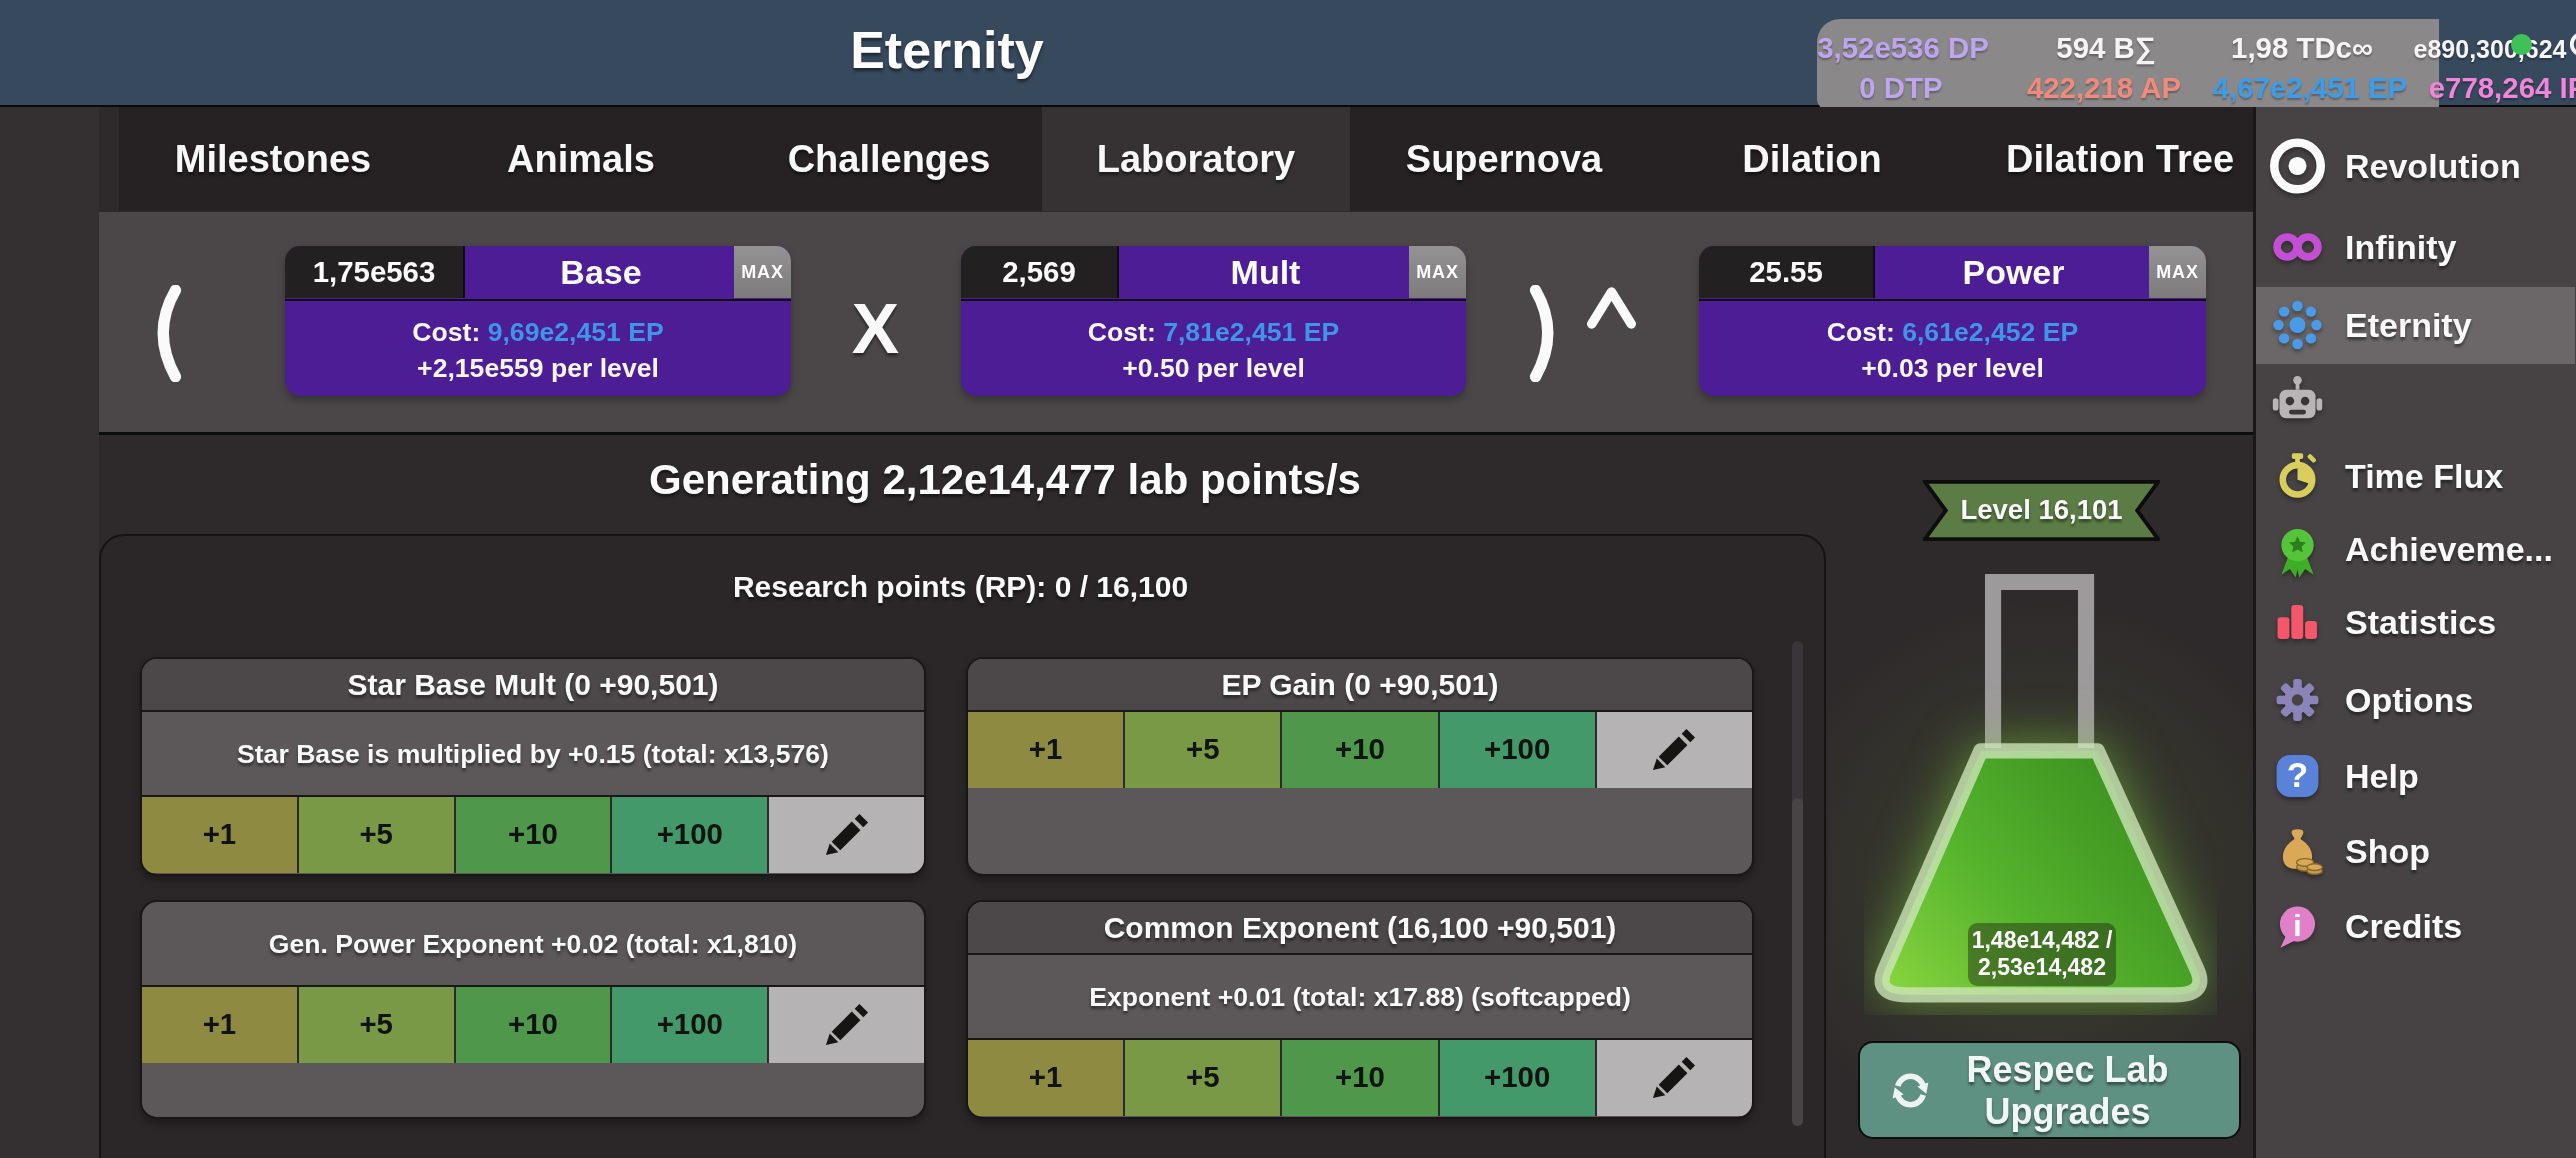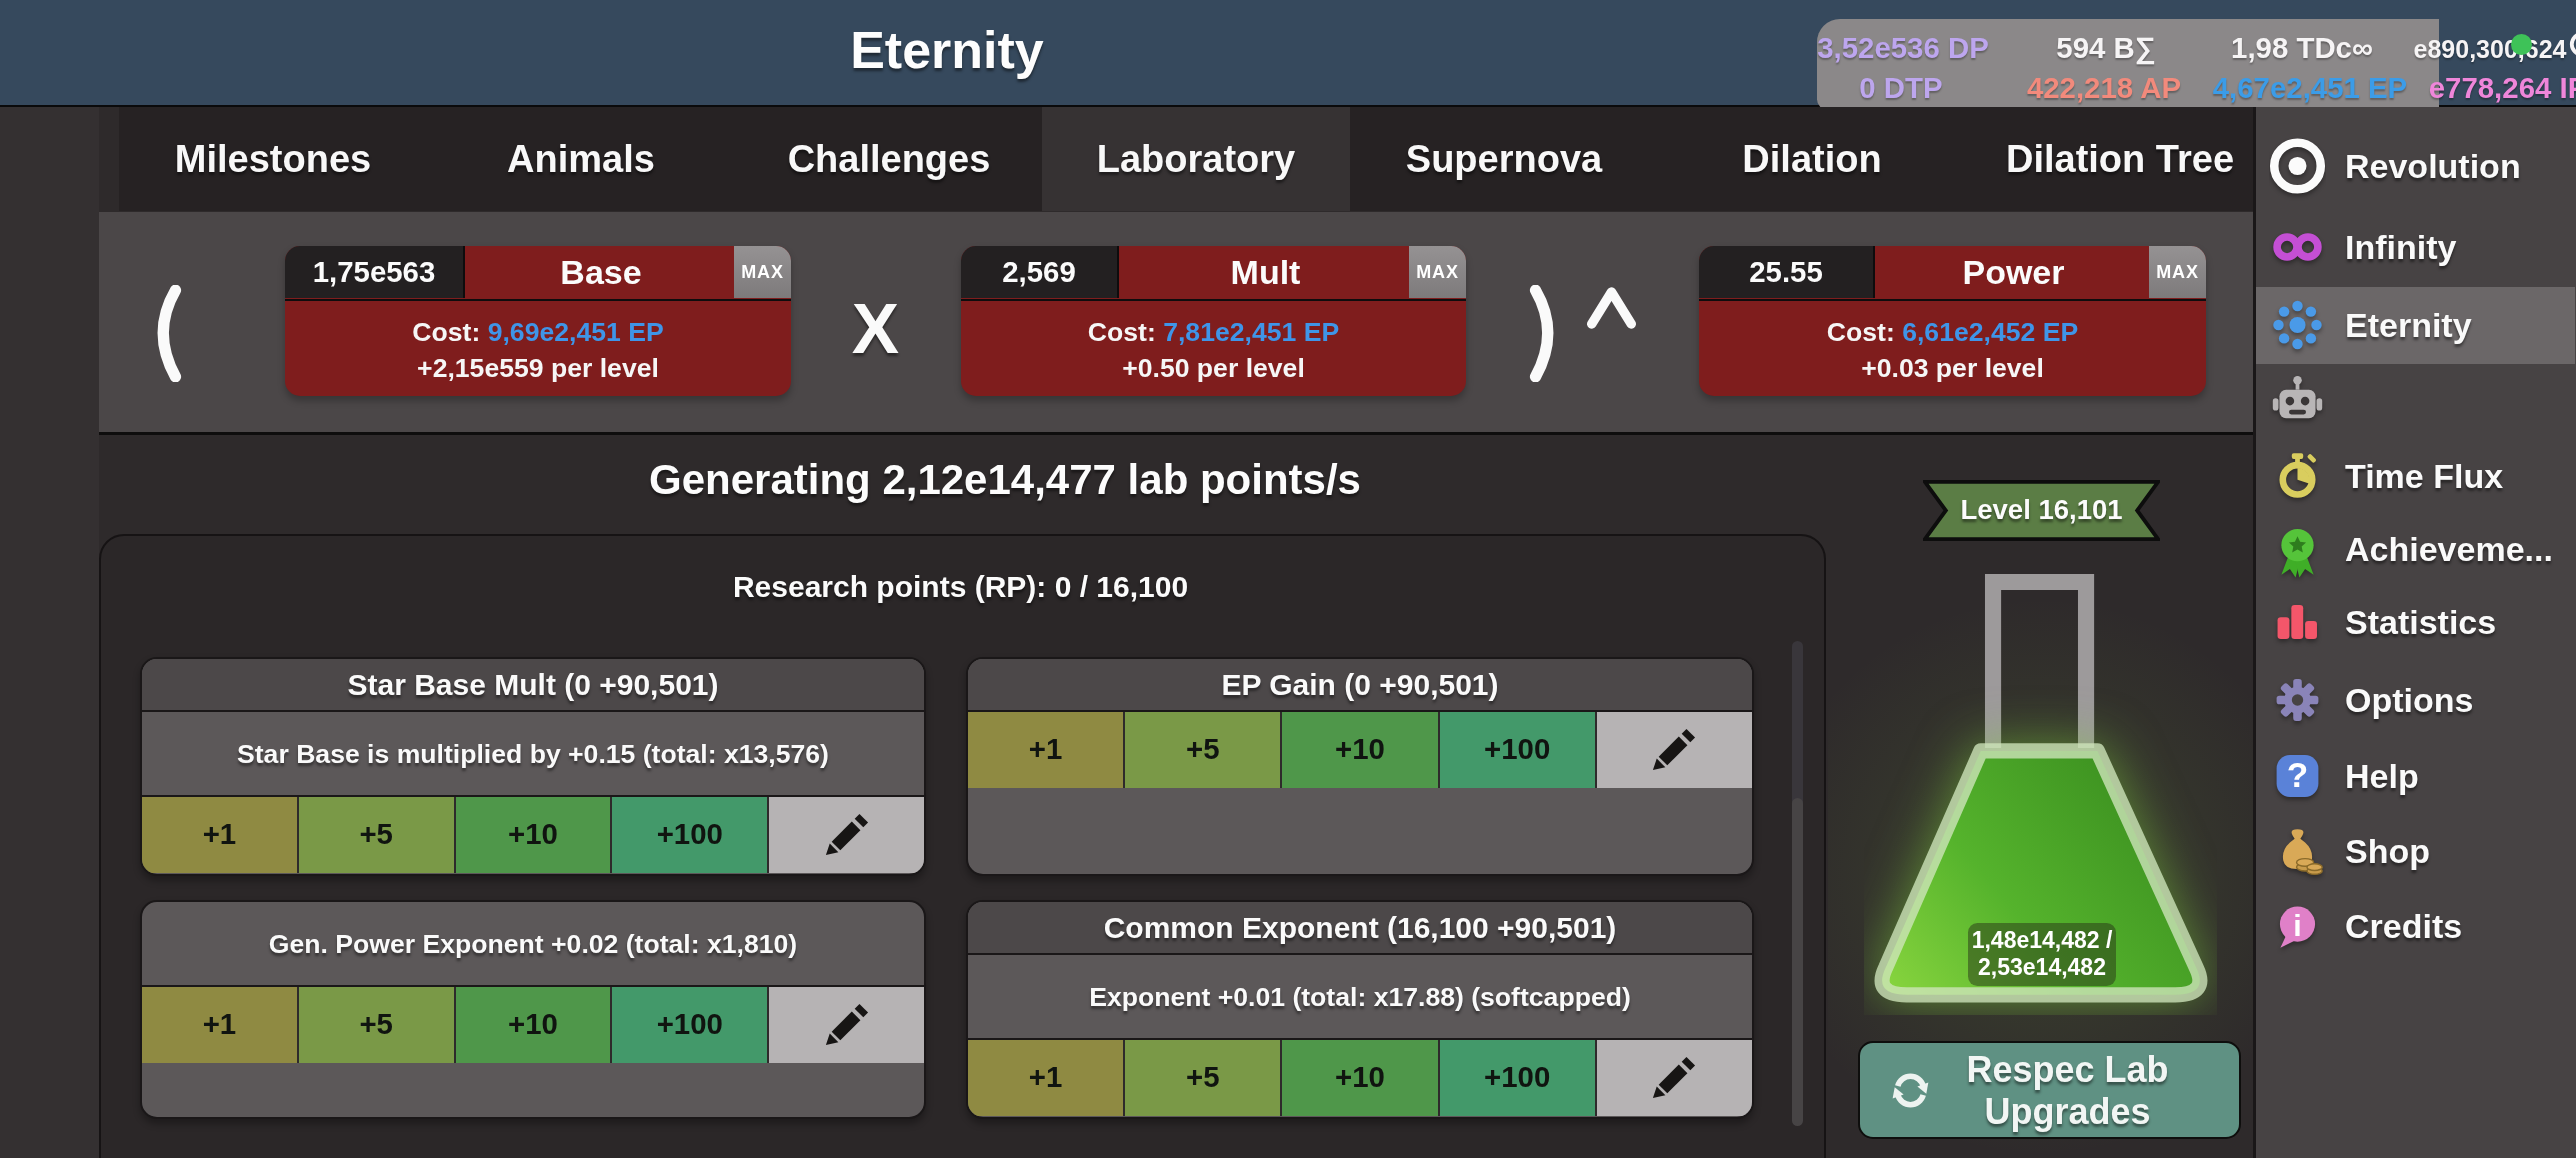--- a/index.html
+++ b/index.html
@@ -12,21 +12,21 @@
 #title { left:0; top:0; width:1894px; height:104px; line-height:101px; text-align:center; font-size:52px; color:#fdfdfd; }
 #stats { left:1793px; top:19px; width:622px; height:90px; background:#8b8889; border-radius:23px 0 0 9.5px;margin-left:24px; }
 .stv { position:absolute; transform:translateX(-50%); font-size:29.4px; white-space:nowrap; text-shadow:0 1.9px 1.9px rgba(0,0,0,0.3); }
 
 #leftcol { left:0; top:107px; width:99px; height:1051px; background:#343031; }
 #nav { left:99px; top:107px; width:2154px; height:104px; background:#262223;margin-left:20px; }
 .tab { position:absolute; top:0; width:308px; height:104px; line-height:104px; text-align:center; font-size:38px; color:#f8f8f8; }
 #tab-active { position:absolute; left:923px; top:0; width:308px; height:104px; background:#363233; }
 
 #strip { left:99px; top:212px; width:2154px; height:223px; background:#4b4748; border-bottom:3.8px solid #0e0d0d; }
-.ubox { position:absolute; top:34px; height:150px; background:#7f1d1d; border-radius:15px; box-shadow:0 4.7px 7.6px rgba(0,0,0,0.25); }
+.ubox { position:absolute; top:34px; height:150px; background:#4c1d95; border-radius:15px; box-shadow:0 4.7px 7.6px rgba(0,0,0,0.25); }
 .uhead { position:absolute; left:0; top:0; right:0; height:55px; border-bottom:2.8px solid #0e0c0d; }
 .uval { position:absolute; left:0; top:0; height:52px; background:#232021; border-right:2.8px solid #0e0c0d; border-radius:15px 0 0 0; text-align:center; line-height:52px; font-size:29.4px; color:#fbfbfb; }
 .uname { position:absolute; top:0; height:52px; text-align:center; line-height:52px; font-size:34px; color:#fbfbfb; }
 .umax { position:absolute; right:0; top:0; width:57px; height:52px; background:linear-gradient(#959293,#7d7a7b); border-radius:0 15px 0 0; text-align:center; line-height:52px; font-size:18px; color:#ffffff; letter-spacing:0.9px; }
 .ucost { position:absolute; left:0; top:55px; right:0; bottom:0; text-align:center; font-size:26.6px; color:#f6f6f6; padding-top:13.3px; line-height:36px; }
 .blue { color:#3f95e8; }
 .bigop { position:absolute; color:#fafafa; text-align:center; }
 
 #glow { left:1828px; top:532px; width:426px; height:627px; background:radial-gradient(ellipse 399px 399px at 50% 55%, rgba(130,190,60,0.16), rgba(130,190,60,0.0) 70%); }
 #genhead { left:380px; top:456px; width:1250px; text-align:center; font-size:42px; color:#fcfcfc; }

